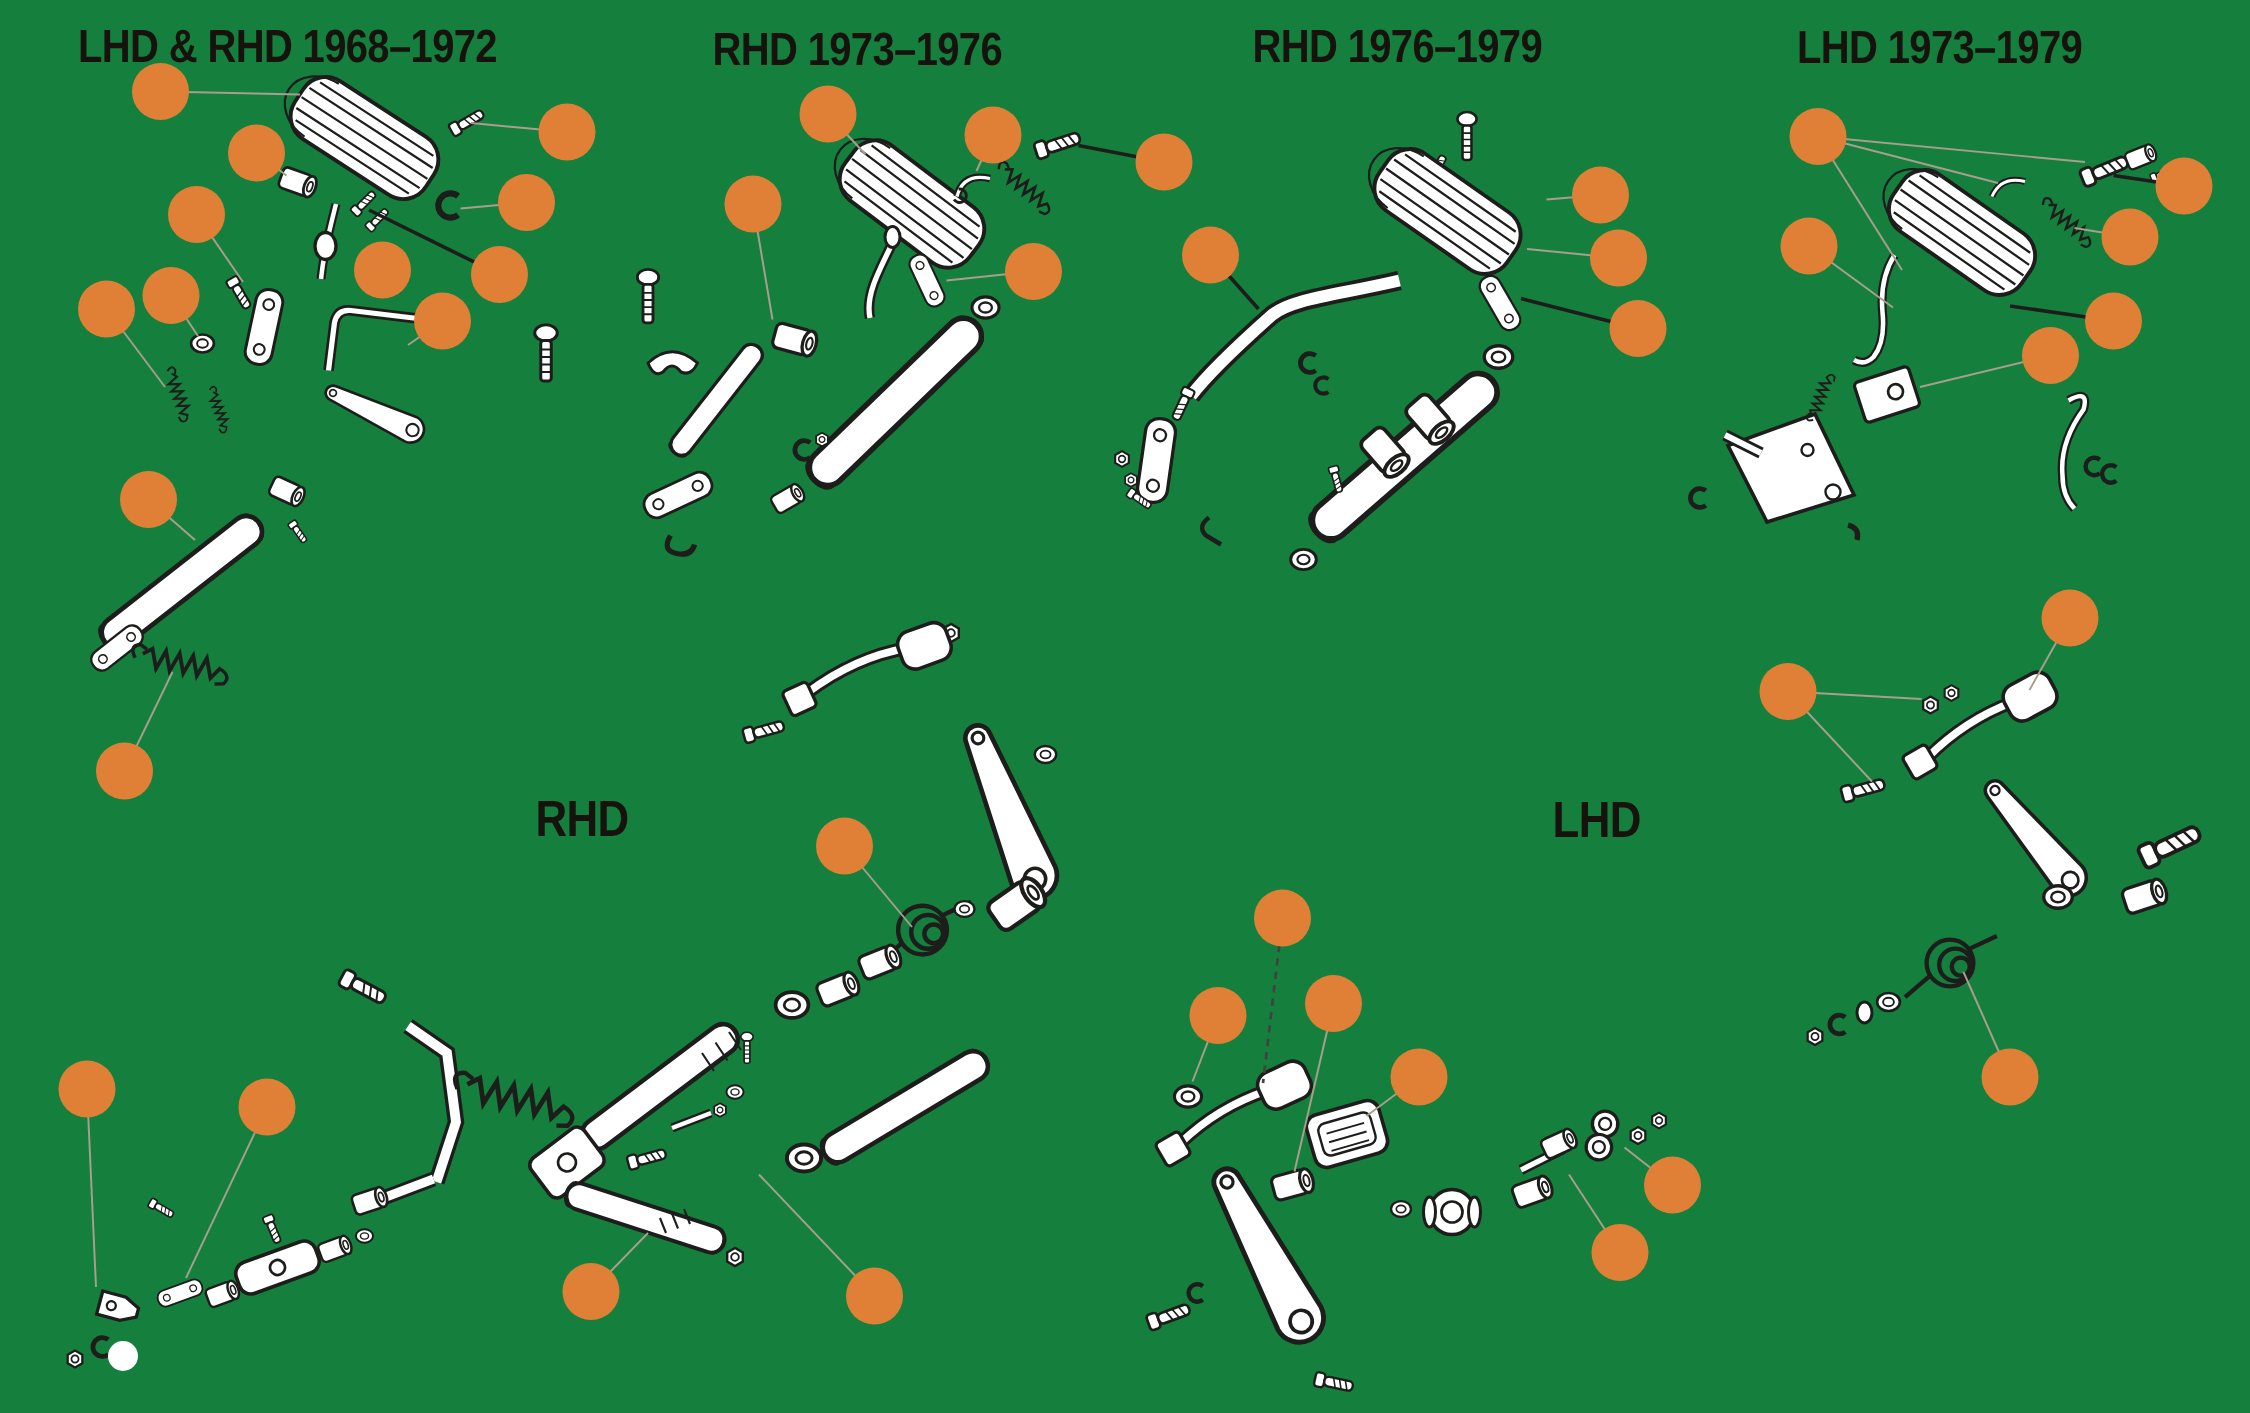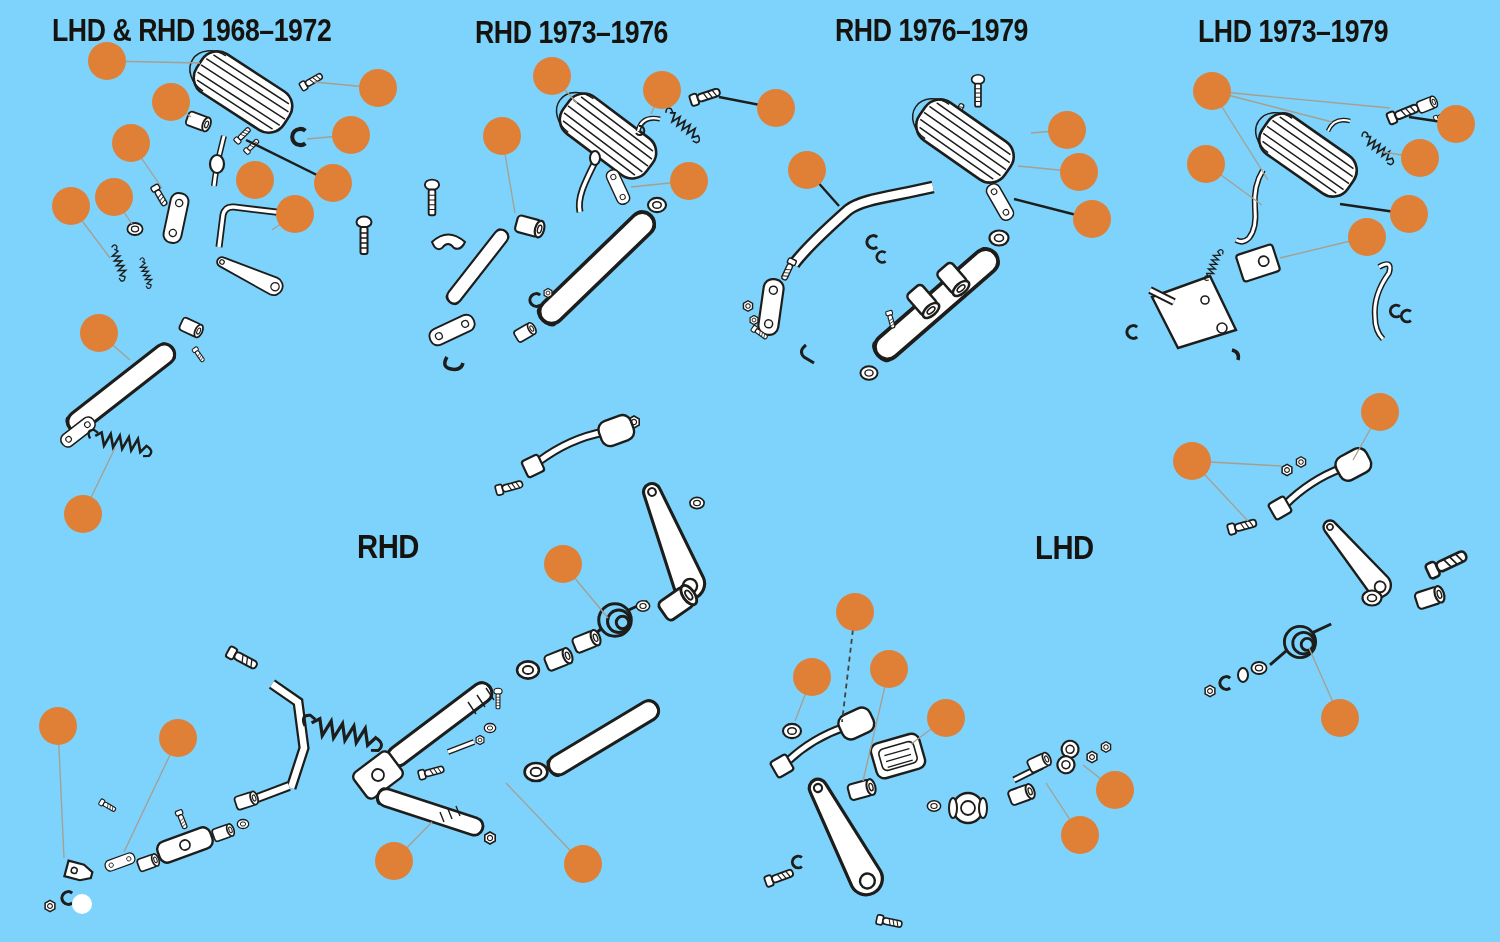--- a/index.html
+++ b/index.html
@@ -1,18 +1,18 @@
 <!DOCTYPE html>
 <html><head>
 <meta charset="utf-8">
 <style>
   html,body{margin:0;padding:0;background:#e8e2d8;}
   #stage{
     position:relative;width:1500px;height:942px;overflow:hidden;
-    background:#7dd3fc;
+    background:#15803d;
     font-family:"Liberation Sans",sans-serif;
   }
   #art{position:absolute;left:0;top:0;}
   .title{
     position:absolute;
     font-family:"Liberation Sans",sans-serif;
     font-weight:bold;
     color:#16130e;
     transform:scaleX(.86);
     transform-origin:0 0;

